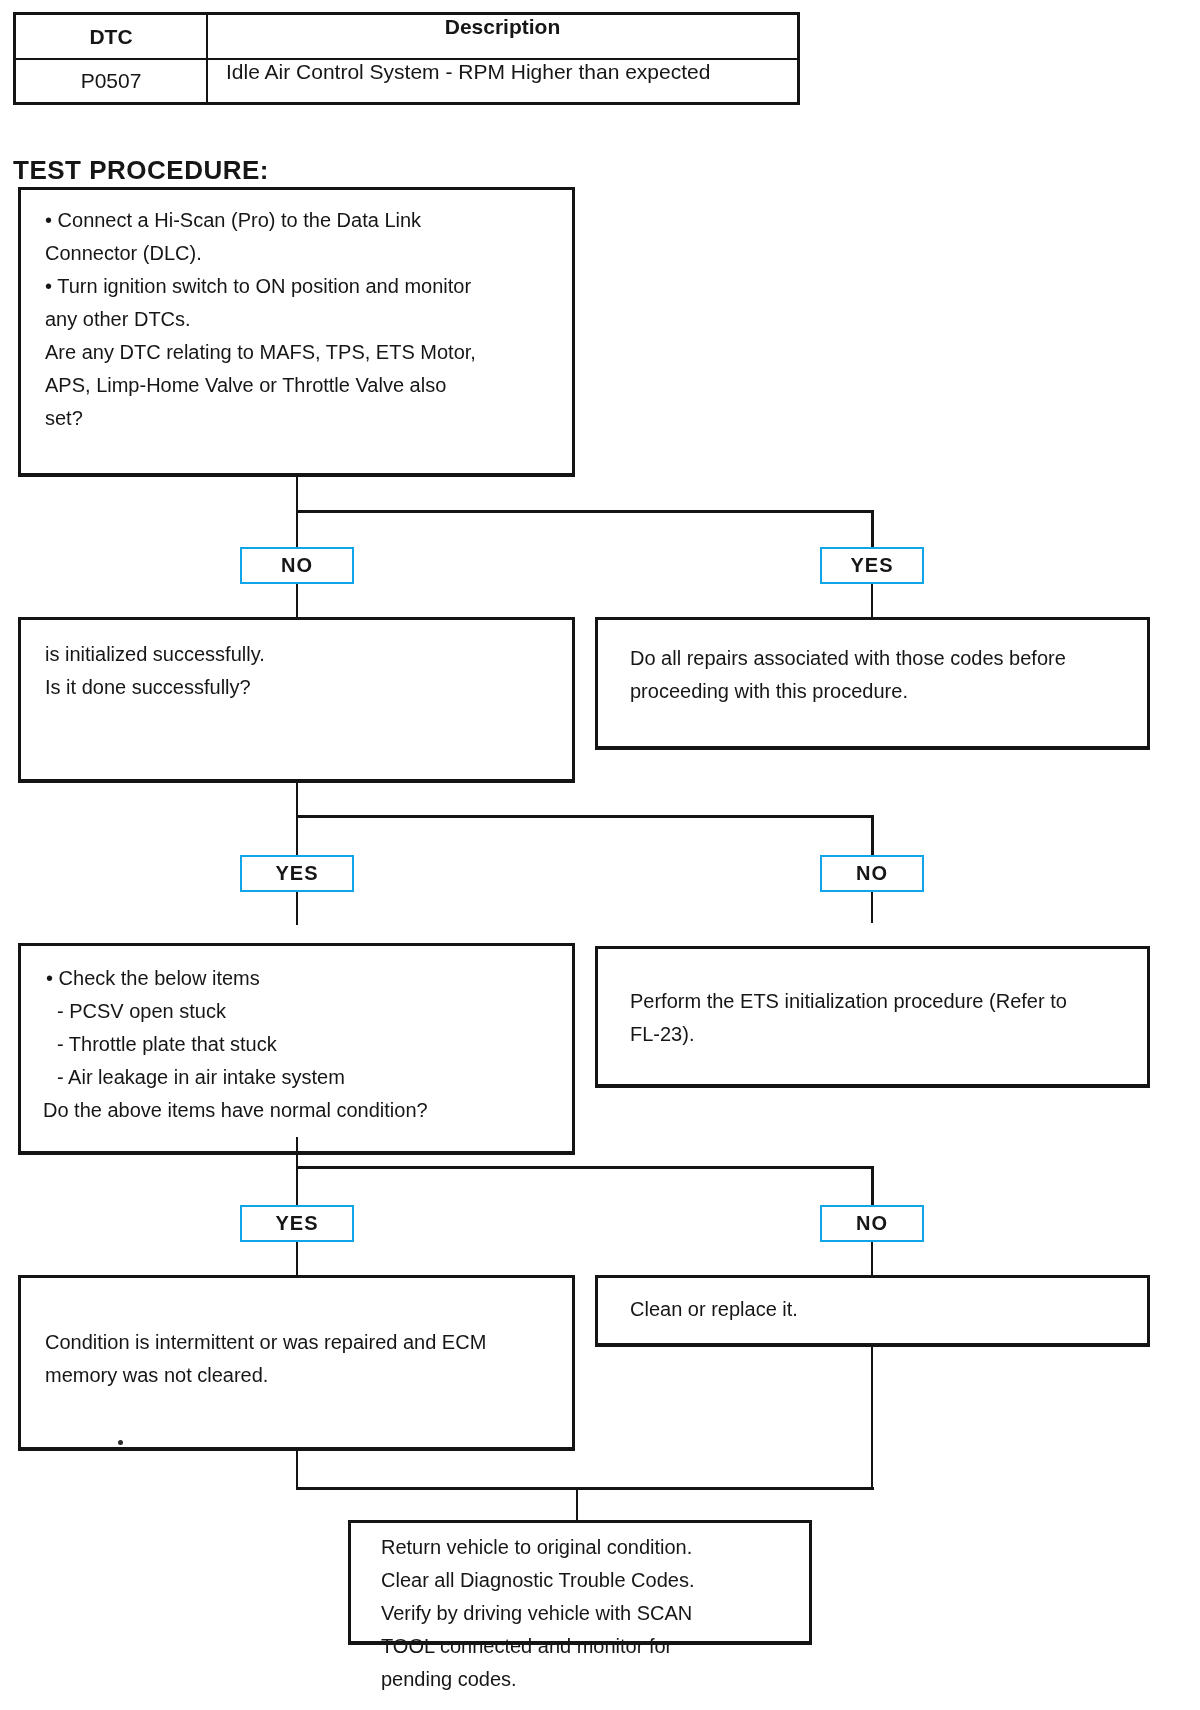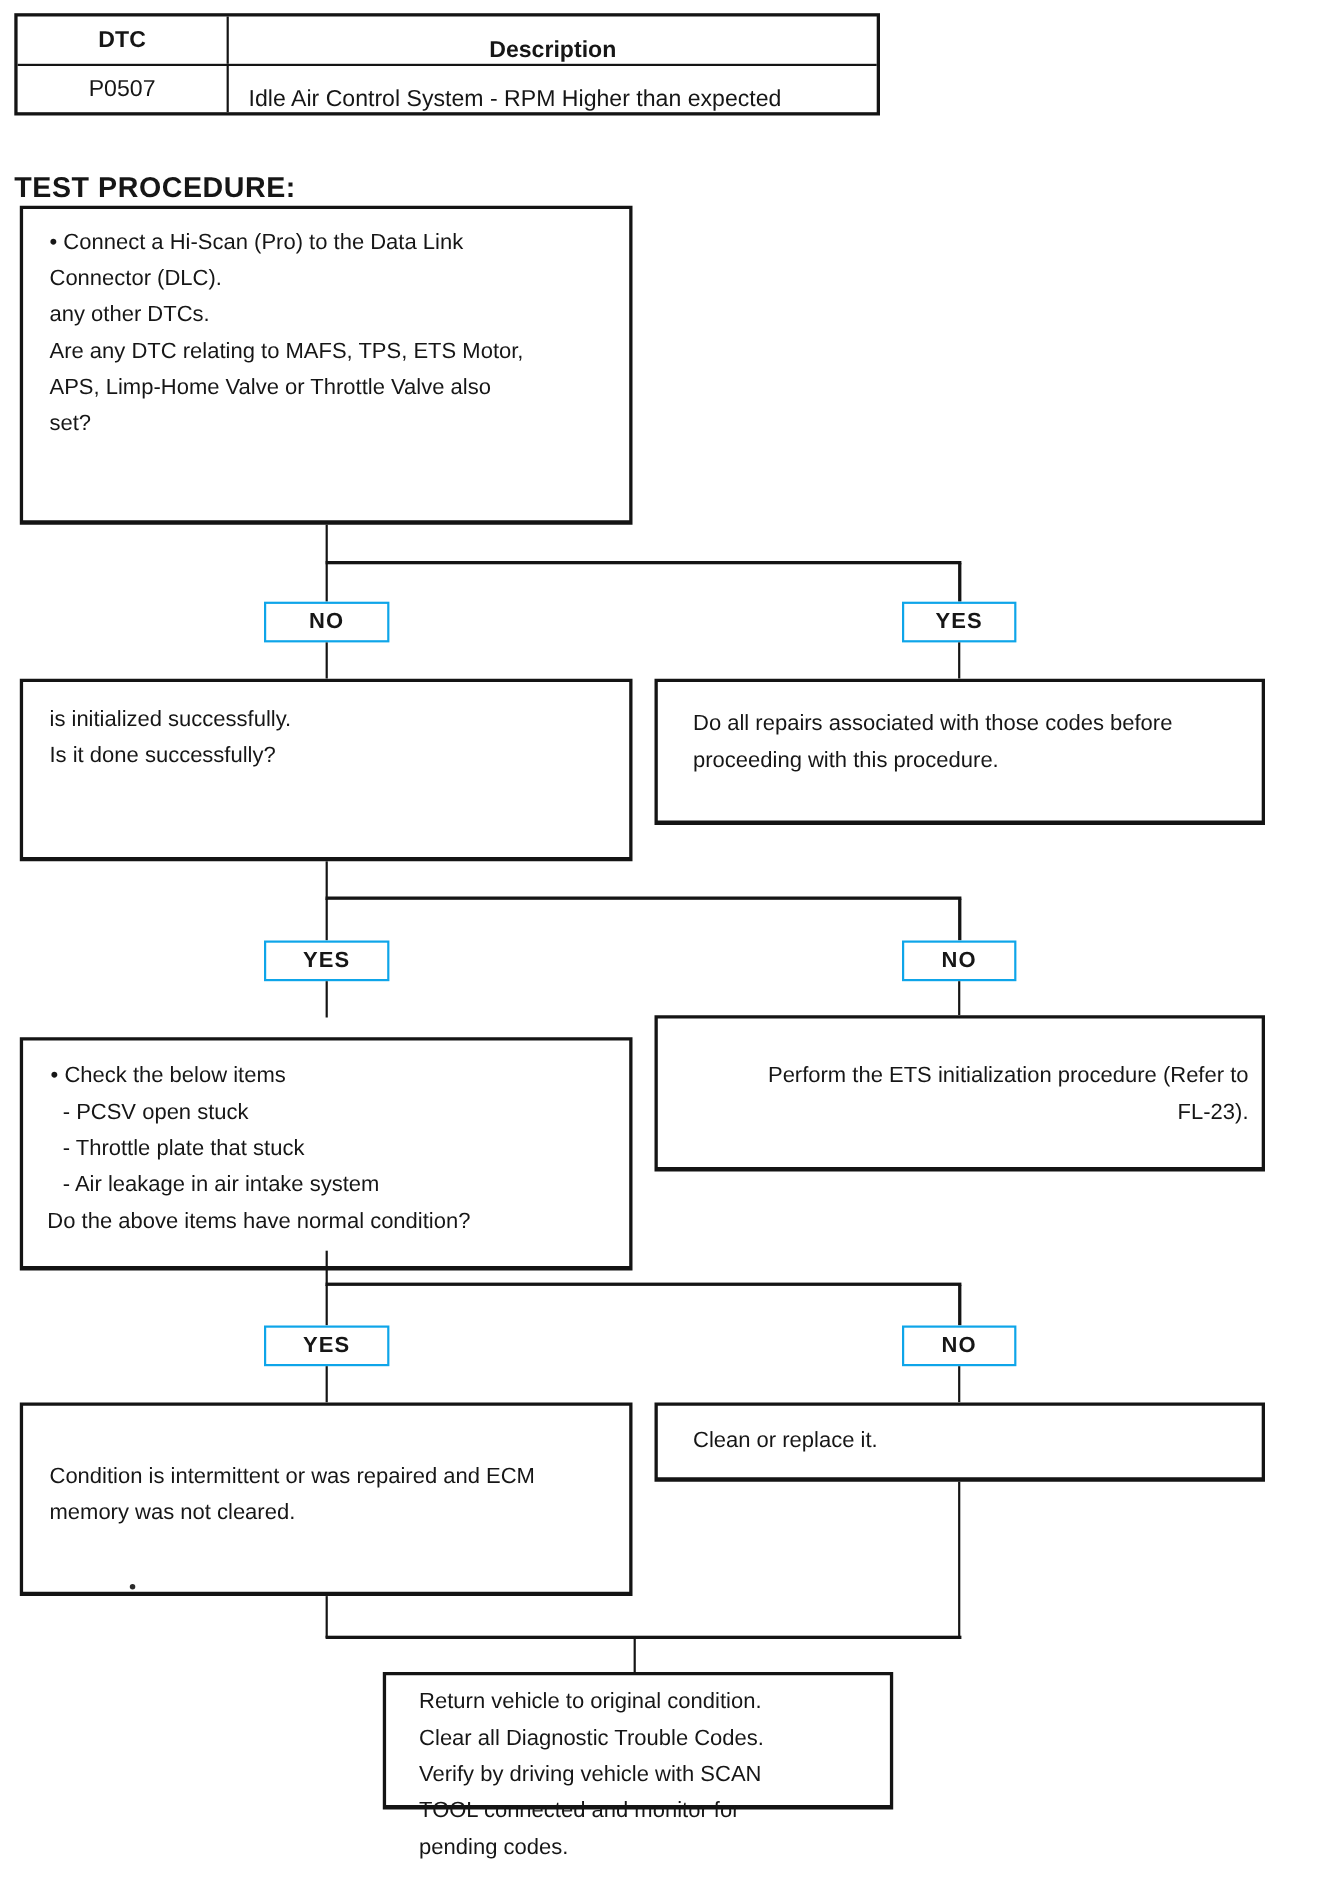--- a/index.html
+++ b/index.html
@@ -1,21 +1,21 @@
 <!DOCTYPE html>
 <html><head>
 <meta charset="utf-8">
 <style>
   html,body{margin:0;padding:0;background:#ffffff;}
   #page{position:relative;width:1200px;height:1710px;background:#ffffff;overflow:hidden;
         font-family:"Liberation Sans", sans-serif;color:#161616;}
 
   
   #dtc-table{position:absolute;left:13px;top:12px;width:781px;border:3px solid #141414;background:#fff;}
-  .trow{display:flex;align-items:flex-end;}
+  .trow{display:flex;align-items:flex-start;}
   .trow.header{height:43px;border-bottom:2px solid #141414;font-weight:bold;}
   .trow.data{height:42px;}
   .tc1{width:190px;border-right:2px solid #141414;align-self:stretch;display:flex;align-items:center;justify-content:center;}
   .tc2{flex:1;display:flex;align-items:center;}
   .trow.header .tc2{justify-content:center;}
   .trow.data .tc2{padding-left:18px;}
   .tcell{font-size:21px;}
 
   
   #section-title{position:absolute;left:13px;top:155px;font-size:26px;font-weight:bold;letter-spacing:.5px;}
@@ -58,20 +58,21 @@
           <span class="tcell">Idle Air Control System - RPM Higher than expected</span>
         </div>
     </div>
   </div>
 
   <div id="section-title">TEST PROCEDURE:</div>
 
   <div class="box" style="left:18px;top:187px;width:557px;height:290px;padding:14px 14px 0 24px;">
     <div class="ln">• Connect a Hi-Scan (Pro) to the Data Link</div>
     <div class="ln">Connector (DLC).</div>
+    <div class="ln">• Turn ignition switch to ON position and monitor</div>
     <div class="ln">any other DTCs.</div>
     <div class="ln">Are any DTC relating to MAFS, TPS, ETS Motor,</div>
     <div class="ln">APS, Limp-Home Valve or Throttle Valve also</div>
     <div class="ln">set?</div>
   </div>
 
   <div class="line" style="left:296px;top:477px;width:2px;height:35px;"></div>
   <div class="line" style="left:296px;top:510px;width:578px;height:3px;"></div>
   <div class="line" style="left:296px;top:512px;width:2px;height:35px;"></div>
   <div class="line" style="left:871px;top:512px;width:3px;height:35px;"></div>
@@ -100,21 +101,21 @@
   <div class="line" style="left:871px;top:892px;width:2px;height:31px;"></div>
 
   <div class="box" style="left:18px;top:909px;width:557px;height:212px;padding:16px 12px 0 22px;margin-top:34px;">
     <div class="ln" style="margin-left:3px;">• Check the below items</div>
     <div class="ln ind">- PCSV open stuck</div>
     <div class="ln ind">- Throttle plate that stuck</div>
     <div class="ln ind">- Air leakage in air intake system</div>
     <div class="ln">Do the above items have normal condition?</div>
   </div>
 
-  <div class="box" style="left:595px;top:923px;width:555px;height:142px;padding:36px 12px 0 32px;text-align:right;">
+  <div class="box" style="left:595px;top:946px;width:555px;height:142px;padding:36px 12px 0 32px;">
     <div class="ln">Perform the ETS initialization procedure (Refer to</div>
     <div class="ln">FL-23).</div>
   </div>
 
   <div class="line" style="left:296px;top:1137px;width:2px;height:32px;"></div>
   <div class="line" style="left:296px;top:1166px;width:578px;height:3px;"></div>
   <div class="line" style="left:296px;top:1168px;width:2px;height:37px;"></div>
   <div class="line" style="left:871px;top:1168px;width:3px;height:37px;"></div>
   <div class="lbl" style="left:240px;top:1205px;width:114px;height:37px;">YES</div>
   <div class="lbl" style="left:820px;top:1205px;width:104px;height:37px;">NO</div>

